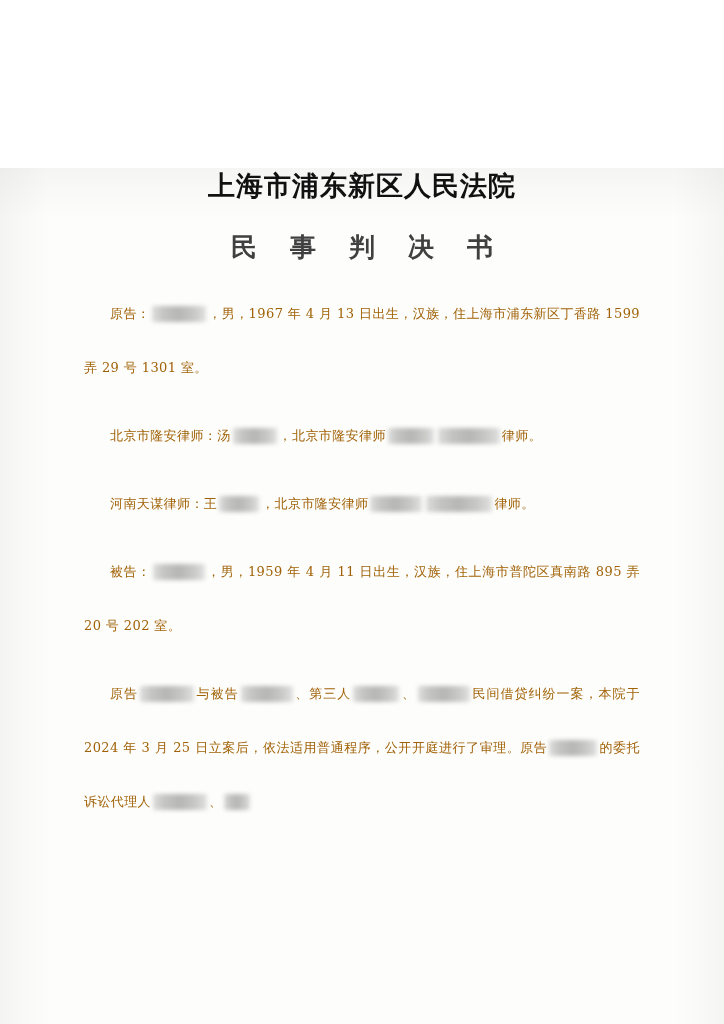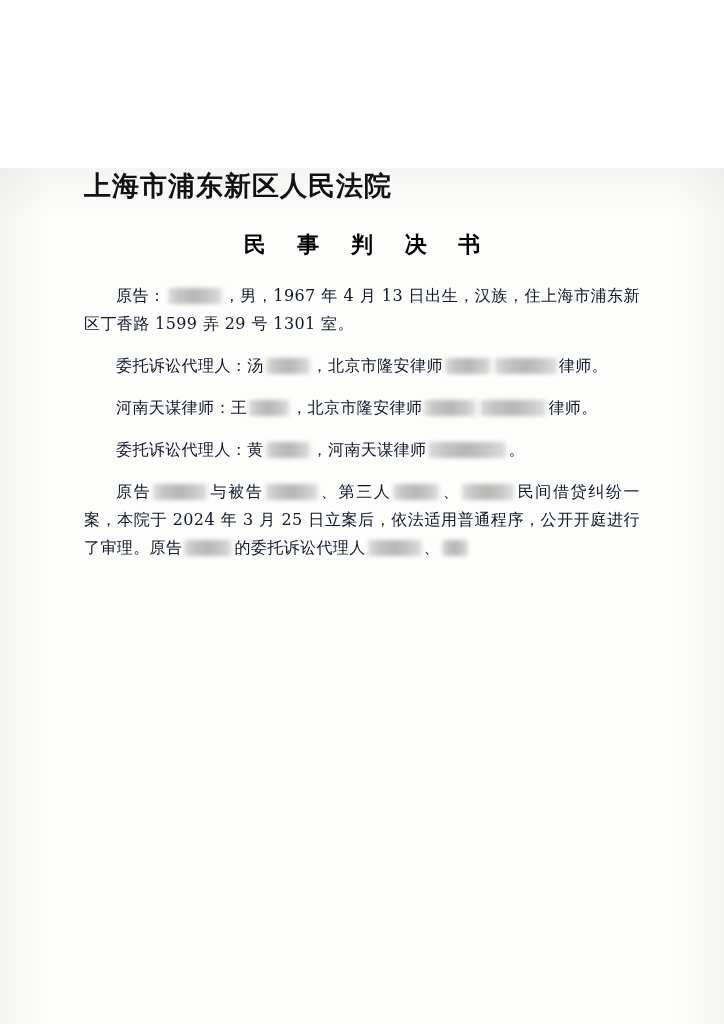--- a/index.html
+++ b/index.html
@@ -32,52 +32,52 @@
     background:
       linear-gradient(to right, rgba(0,0,0,0.035), rgba(0,0,0,0) 7%, rgba(0,0,0,0) 93%, rgba(0,0,0,0.03)),
       linear-gradient(to bottom, rgba(0,0,0,0.03), rgba(0,0,0,0) 5%, rgba(0,0,0,0) 95%, rgba(0,0,0,0.035));
   }
   .doc-body {
     position: relative;
     z-index: 2;
     padding: 0 84px;
   }
   .title-main {
-    text-align: left;
+    text-align: center;
     font-size: 27px;
     font-weight: bold;
     letter-spacing: 1px;
     margin-top: 168px;
     font-family: "DejaVu Serif", "Liberation Serif", serif;
     color: #111;
   }
   .title-sub {
     text-align: center;
-    font-size: 22px;
+    font-size: 26px;
     font-weight: bold;
     letter-spacing: 12px;
     margin-top: 26px;
     padding-left: 12px;
-    color: #000000;
+    color: #404040;
   }
   .case-number {
     text-align: center;
     font-size: 17px;
     margin-top: 52px;
     letter-spacing: 0.5px;
     color: #121212;
   }
   p.para {
-    font-size: 16px;
-    line-height: 28px;
+    font-size: 13px;
+    line-height: 54px;
     margin: 14px 0 0 0;
     text-indent: 2em;
     text-align: justify;
     letter-spacing: 0.4px;
-    color: #0f172a;
+    color: #a16207;
   }
   p.para:first-of-type {
     margin-top: 22px;
   }
   .redact {
     display: inline-block;
     vertical-align: middle;
     height: 16px;
     margin: 0 2px;
     border-radius: 1px;
@@ -98,21 +98,21 @@
 <div class="page">
   <div class="doc-body">
 
     <div class="title-main">上海市浦东新区人民法院</div>
 
     <div class="title-sub">民 事 判 决 书</div>
 
 
     <div id="paragraphs">
         <p class="para"><span>原告：</span><span class="redact" style="width: 54px;"></span><span>，男，1967 年 4 月 13 日出生，汉族，住上海市浦东新区丁香路 1599 弄 29 号 1301 室。</span></p>
-        <p class="para"><span>委托诉讼代理人：汤</span><span class="redact" style="width: 44px;"></span><span>，北京市隆安律师</span><span class="redact" style="width: 46px;"></span><span class="redact" style="width: 62px;"></span><span>律师。</span></p>
+        <p class="para"><span>北京市隆安律师：汤</span><span class="redact" style="width: 44px;"></span><span>，北京市隆安律师</span><span class="redact" style="width: 46px;"></span><span class="redact" style="width: 62px;"></span><span>律师。</span></p>
         <p class="para"><span>河南天谋律师：王</span><span class="redact" style="width: 40px;"></span><span>，北京市隆安律师</span><span class="redact" style="width: 52px;"></span><span class="redact" style="width: 66px;"></span><span>律师。</span></p>
-        <p class="para"><span>委托诉讼代理人：黄</span><span class="redact" style="width: 44px;"></span><span>，河南天谋律师</span><span class="redact" style="width: 78px;"></span><span>。</span></p>
+        <p class="para"><span>被告：</span><span class="redact" style="width: 52px;"></span><span>，男，1959 年 4 月 11 日出生，汉族，住上海市普陀区真南路 895 弄 20 号 202 室。</span></p>
         <p class="para"><span>原告</span><span class="redact" style="width: 54px;"></span><span>与被告</span><span class="redact" style="width: 52px;"></span><span>、第三人</span><span class="redact" style="width: 46px;"></span><span>、</span><span class="redact" style="width: 52px;"></span><span>民间借贷纠纷一案，本院于 2024 年 3 月 25 日立案后，依法适用普通程序，公开开庭进行了审理。原告</span><span class="redact" style="width: 48px;"></span><span>的委托诉讼代理人</span><span class="redact" style="width: 54px;"></span><span>、</span><span class="redact" style="width: 26px;"></span></p>
       </div>
 
   </div>
 
 </div>
 
 </body></html>

